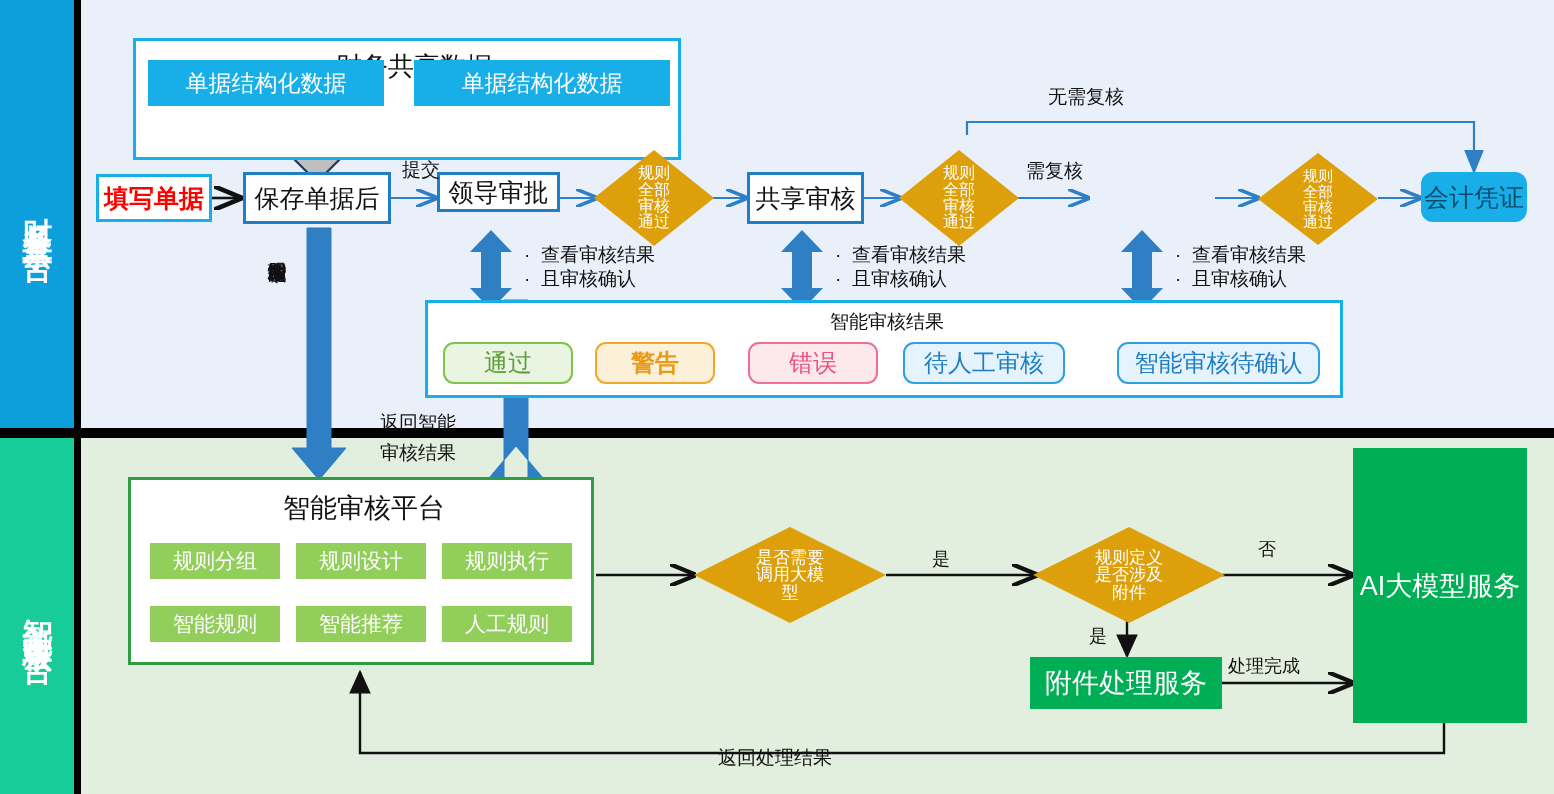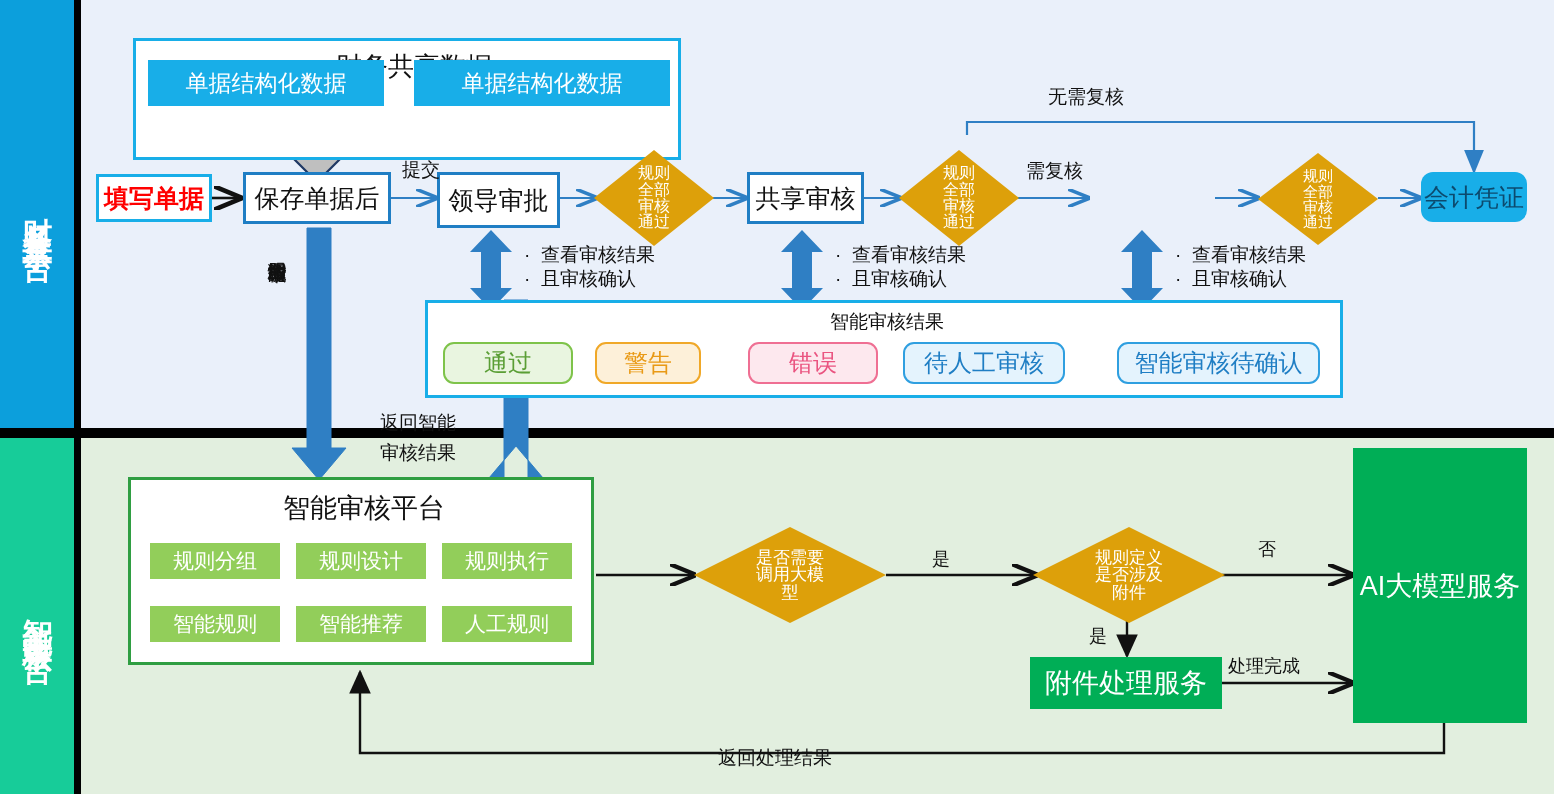--- a/index.html
+++ b/index.html
@@ -156,21 +156,21 @@
   </div>
 
   <div class="node wbox-cyan" style="left:96px;top:174px;width:116px;height:48px;">
     <span>填写单据</span>
   </div>
 
   <div class="node wbox" style="left:243px;top:172px;width:148px;height:52px;">
     <span>保存单据后</span>
   </div>
 
-  <div class="node wbox" style="left:437px;top:172px;width:123px;height:56px;">
+  <div class="node wbox" style="left:437px;top:172px;width:123px;height:40px;">
     <span>领导审批</span>
   </div>
 
   <div class="diamond" style="left:594px;top:150px;width:120px;height:96px;">
     <div class="dshape"></div>
     <div class="dtext" style="font-size:16px;">
       <div>规则</div>
         <div>全部</div>
         <div>审核</div>
         <div>通过</div>
@@ -222,21 +222,21 @@
     <div><span class="bt">·&nbsp;&nbsp;</span><span>查看审核结果</span></div>
     <div><span class="bt">·&nbsp;&nbsp;</span><span>且审核确认</span></div>
   </div>
 
   <div class="card" id="result-card">
     <div id="result-title">智能审核结果</div>
   </div>
   <div class="pill pill-green" style="left:443px;top:342px;width:130px;height:42px;">
     <span>通过</span>
   </div>
-  <div class="pill pill-orange" style="left:595px;top:342px;width:106px;height:42px;">
+  <div class="pill pill-orange" style="left:595px;top:342px;width:120px;height:42px;font-weight:bold;">
     <span>警告</span>
   </div>
   <div class="pill pill-red" style="left:748px;top:342px;width:130px;height:42px;">
     <span>错误</span>
   </div>
   <div class="pill pill-blue" style="left:903px;top:342px;width:162px;height:42px;">
     <span>待人工审核</span>
   </div>
   <div class="pill pill-blue" style="left:1117px;top:342px;width:203px;height:42px;">
     <span>智能审核待确认</span>

